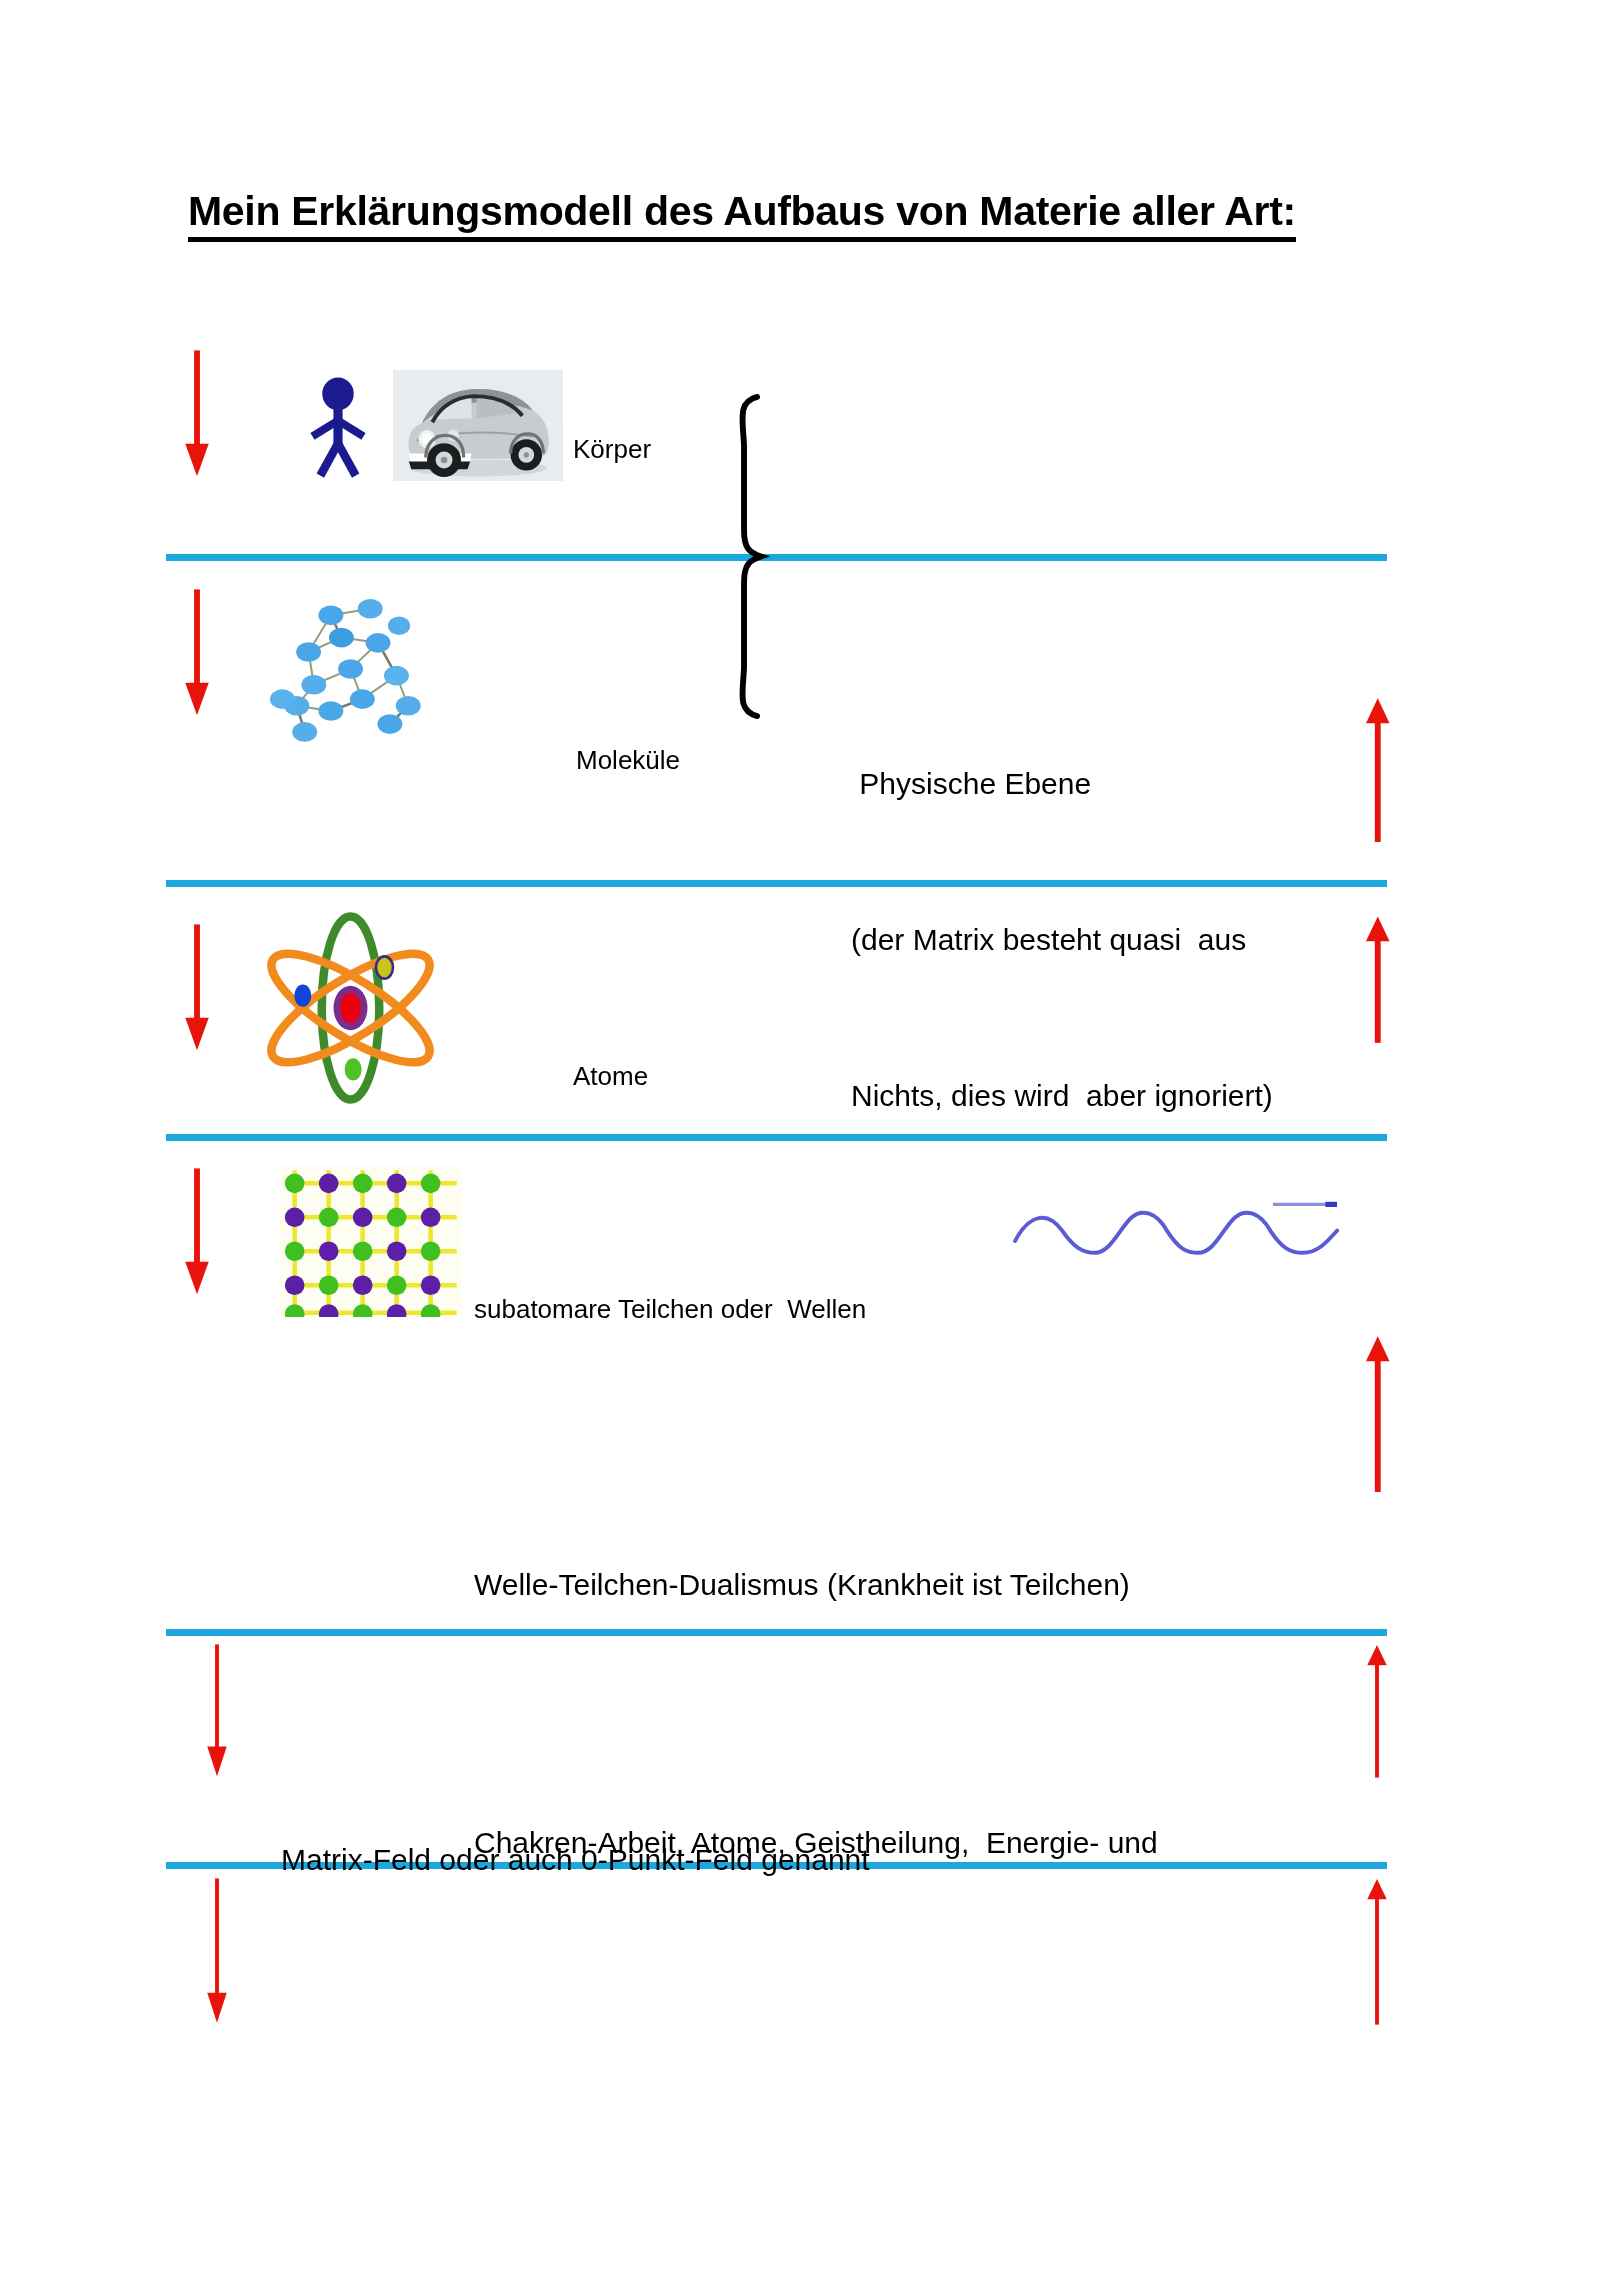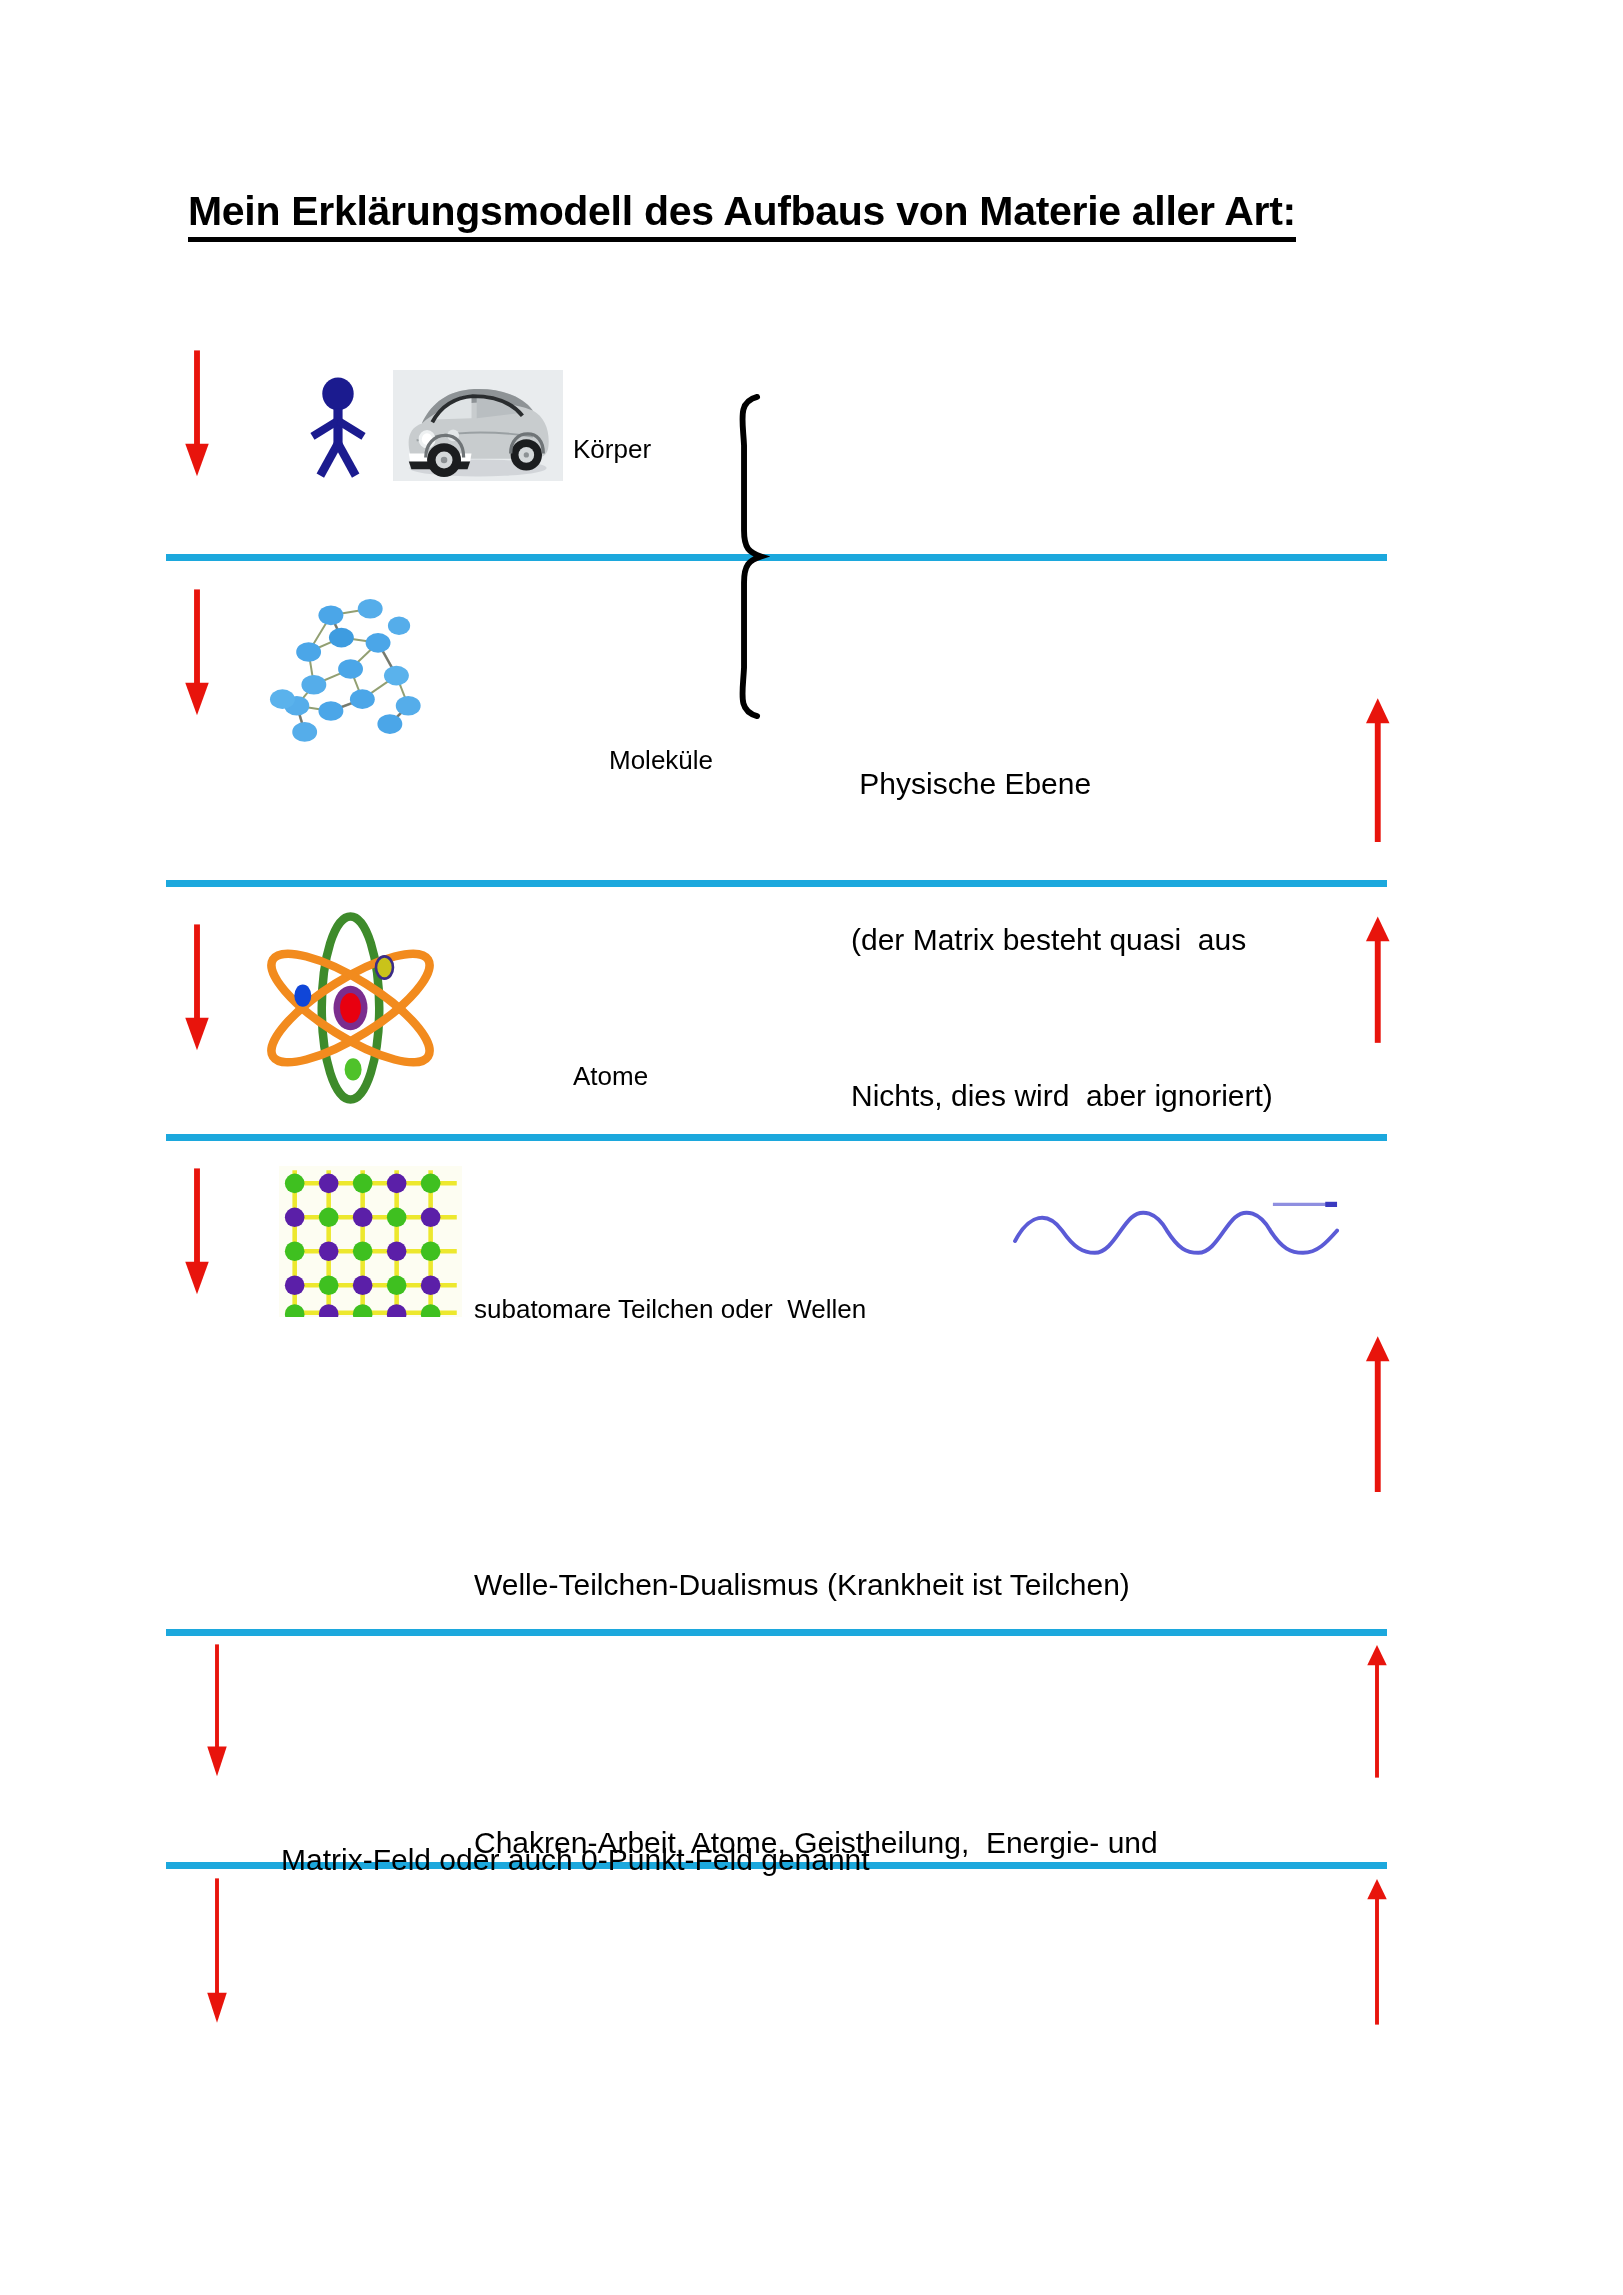--- a/index.html
+++ b/index.html
@@ -370,21 +370,21 @@
                C 358 28, 380 34, 396 62
                C 414 90, 428 96, 446 96
                C 468 96, 482 80, 498 62" fill="none" stroke="#5B5BD6" stroke-width="6" stroke-linecap="round"></path>
       <line x1="400" y1="22" x2="496" y2="22" stroke="#8f8fe0" stroke-width="5"></line>
       <line x1="480" y1="22" x2="498" y2="22" stroke="#3A3AC0" stroke-width="8"></line>
     </svg>
   </div>
 
   <div class="txt" style="left:573px; top:436px;">Körper</div>
 
-  <div class="txt" style="left:576px; top:747px;margin-left:33px;">Moleküle</div>
+  <div class="txt" style="left:576px; top:747px;">Moleküle</div>
 
   <div class="txt" style="left:573px; top:1063px;">Atome</div>
 
   <div class="txt" style="left:474px; top:1296px;">subatomare Teilchen oder  Wellen</div>
 
   <div class="txt-block" style="left:851px; top:654px;">
     <div> Physische Ebene</div>
     <div>(der Matrix besteht quasi  aus</div>
     <div>Nichts, dies wird  aber ignoriert)</div>
   </div>

